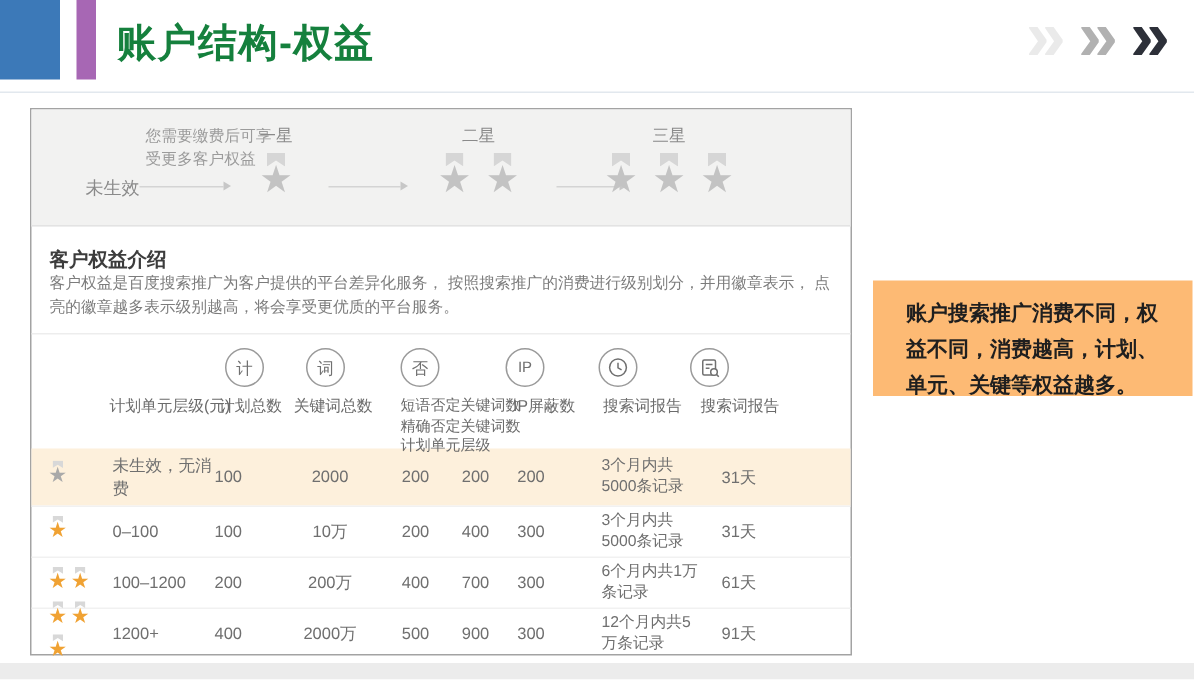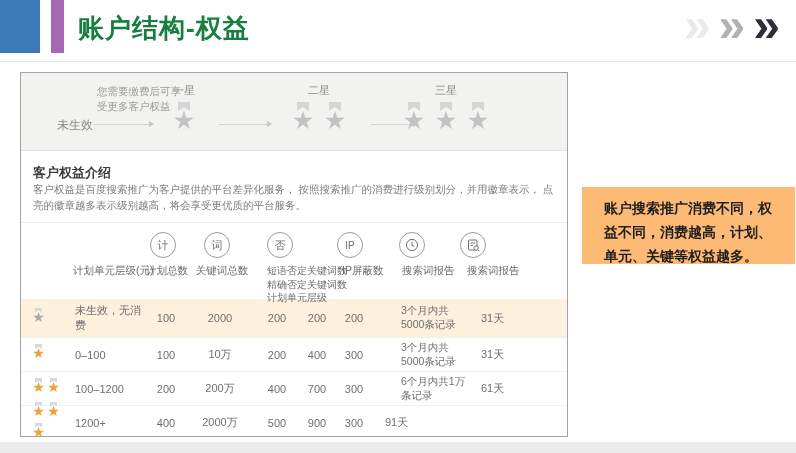--- a/index.html
+++ b/index.html
@@ -81,21 +81,21 @@
   .th-ip      { left:321px; }
   .th-hist    { left:381px; }
   .th-rep     { left:446px; }
 
   
   .trow { display:flex; align-items:center; width:100%; height:34px; font-size:11px; color:#6f6f6f; }
   .trow.first { height:38px; background:#fdf0dc; }
   .trow + .trow { border-top:1px solid #f1f1f1; }
   .c-star { width:40px; padding-left:10px; }
   .c-consume { width:82px; padding-left:14px; }
-  .c-plan { width:46px; text-align:center; }
+  .c-plan { width:46px; }
   .c-word { width:62px; text-align:center; }
   .c-neg1 { width:52px; text-align:center; }
   .c-neg2 { width:28px; text-align:center; }
   .c-ip   { width:46px; text-align:center; }
   .c-hist { width:96px; padding-left:24px; font-size:10.5px; white-space:pre-line; line-height:1.3; }
   .c-rep  { width:94px; padding-left:8px; }
 
   
   .callout { position:absolute; left:582px; top:187px; width:213px; height:77px;
              background:#fdba74; padding:9px 22px; }
@@ -254,20 +254,22 @@
     <div class="trow">
       <span class="c-star">
         <span class="medal-sm star-gold"><span class="ribbon"></span><span class="star">★</span></span><span class="medal-sm star-gold"><span class="ribbon"></span><span class="star">★</span></span><span class="medal-sm star-gold"><span class="ribbon"></span><span class="star">★</span></span>
       </span>
       <span class="c-consume">1200+</span>
       <span class="c-plan">400</span>
       <span class="c-word">2000万</span>
       <span class="c-neg1">500</span>
       <span class="c-neg2">900</span>
       <span class="c-ip">300</span>
+      <span class="c-hist">12个月内共5
+万条记录</span>
       <span class="c-rep">91天</span>
     </div>
   </div>
 
   <div class="callout">
     <div class="callout-text">账户搜索推广消费不同，权益不同，消费越高，计划、单元、关键等权益越多。</div>
   </div>
 
   <div class="bottom-strip"></div>
 </div>

